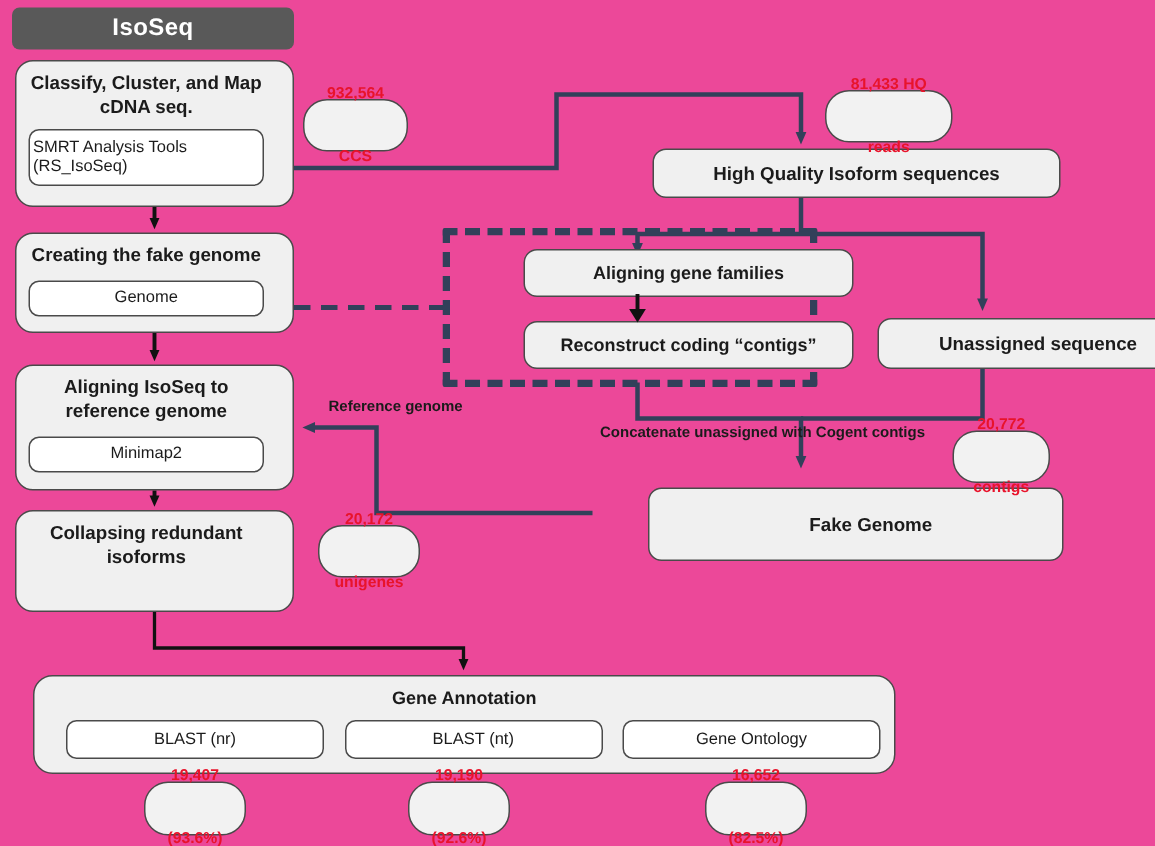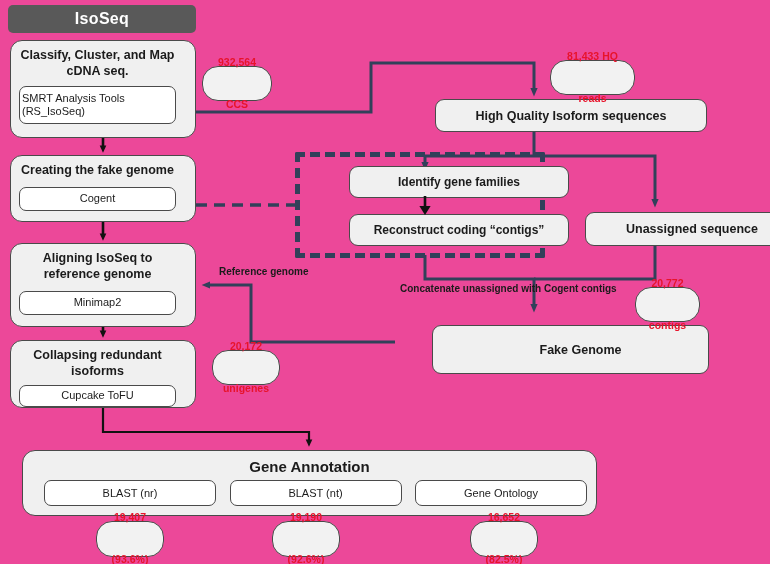--- a/index.html
+++ b/index.html
@@ -124,21 +124,21 @@
   
   .panel{
     background:#f0f0f0;
     border:1.3px solid #4a4a4a;
     border-radius:13px;
     box-sizing:border-box;
   }
   .panel-title{
     text-align:center;
     font-weight:bold;
-    font-size:15px;
+    font-size:12px;
     color:#1b1b1b;
     margin-top:7px;
   }
   .panel-row{
     position:absolute;
     left:9px; right:9px;
     bottom:9px;
     display:flex;
     justify-content:space-between;
     padding-left:12px;
@@ -218,36 +218,35 @@
     <span>IsoSeq</span>
   </div>
 
   <div class="node stage" style="left:10px; top:40px; width:186px; height:98px;">
     <div class="stage-title">Classify, Cluster, and Map cDNA seq.</div>
     <div class="tool" style="margin-top:7px; height:38px;">SMRT Analysis Tools (RS_IsoSeq)</div>
   </div>
 
   <div class="node stage" style="left:10px; top:155px; width:186px; height:67px;">
     <div class="stage-title">Creating the fake genome</div>
-    <div class="tool" style="margin-top:8px; height:24px;">Cogent</div>
+    <div class="tool" style="margin-top:8px; height:24px;">Genome</div>
   </div>
 
   <div class="node stage" style="left:10px; top:243px; width:186px; height:84px;">
     <div class="stage-title">Aligning IsoSeq to reference genome</div>
     <div class="tool" style="margin-top:9px; height:24px;">Minimap2</div>
   </div>
 
   <div class="node stage" style="left:10px; top:340px; width:186px; height:68px;">
     <div class="stage-title">Collapsing redundant isoforms</div>
-    <div class="tool" style="margin-top:6px; height:23px;">Cupcake ToFU</div>
   </div>
 
   <div class="node gbox" style="left:398px; top:99px; width:272px; height:33px;">High Quality Isoform sequences</div>
 
-  <div class="node gbox" style="left:312px; top:166px; width:220px; height:32px; font-size:12px;">Identify gene families</div>
+  <div class="node gbox" style="left:312px; top:166px; width:220px; height:32px; font-size:12px;">Aligning gene families</div>
 
   <div class="node gbox" style="left:312px; top:214px; width:220px; height:32px; font-size:12px;">Reconstruct coding “contigs”</div>
 
   <div class="node gbox" style="left:548px; top:212px; width:214px; height:34px;">Unassigned sequence</div>
 
   <div class="node gbox" style="left:395px; top:325px; width:277px; height:49px;padding-left:20px;">Fake Genome</div>
 
   <svg style="position:absolute; left:412px; top:196px; width:26px; height:20px; z-index:3;" viewBox="0 0 26 20">
     <line x1="13" y1="0" x2="13" y2="12" stroke="#111111" stroke-width="2.6"></line>
     <path d="M7.4,10 L13,19 L18.6,10 z" fill="#111111"></path>

